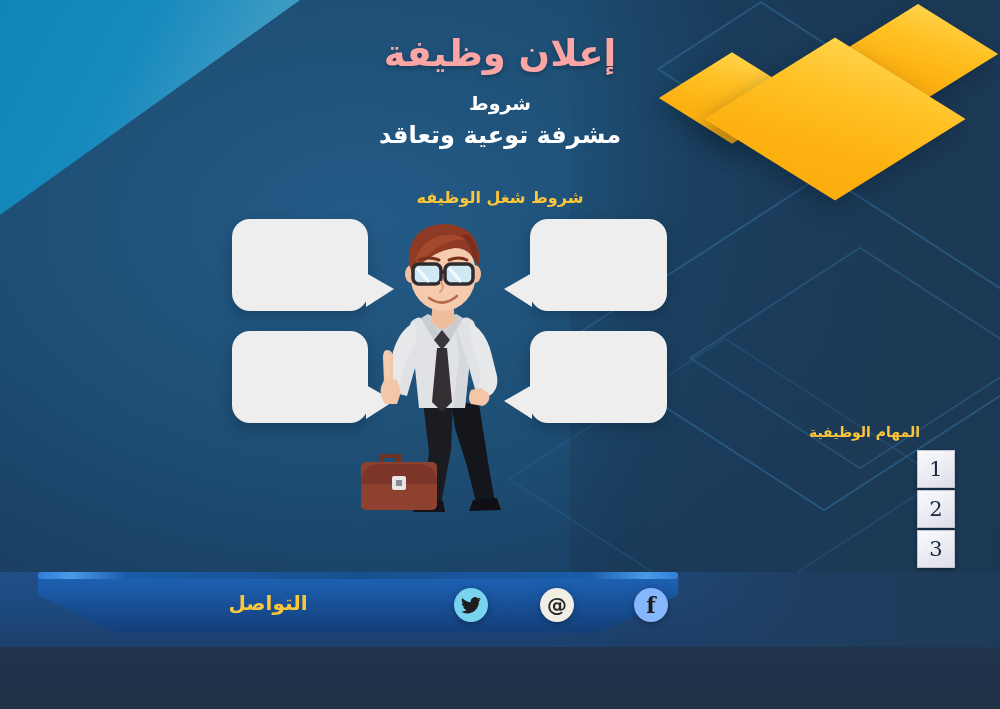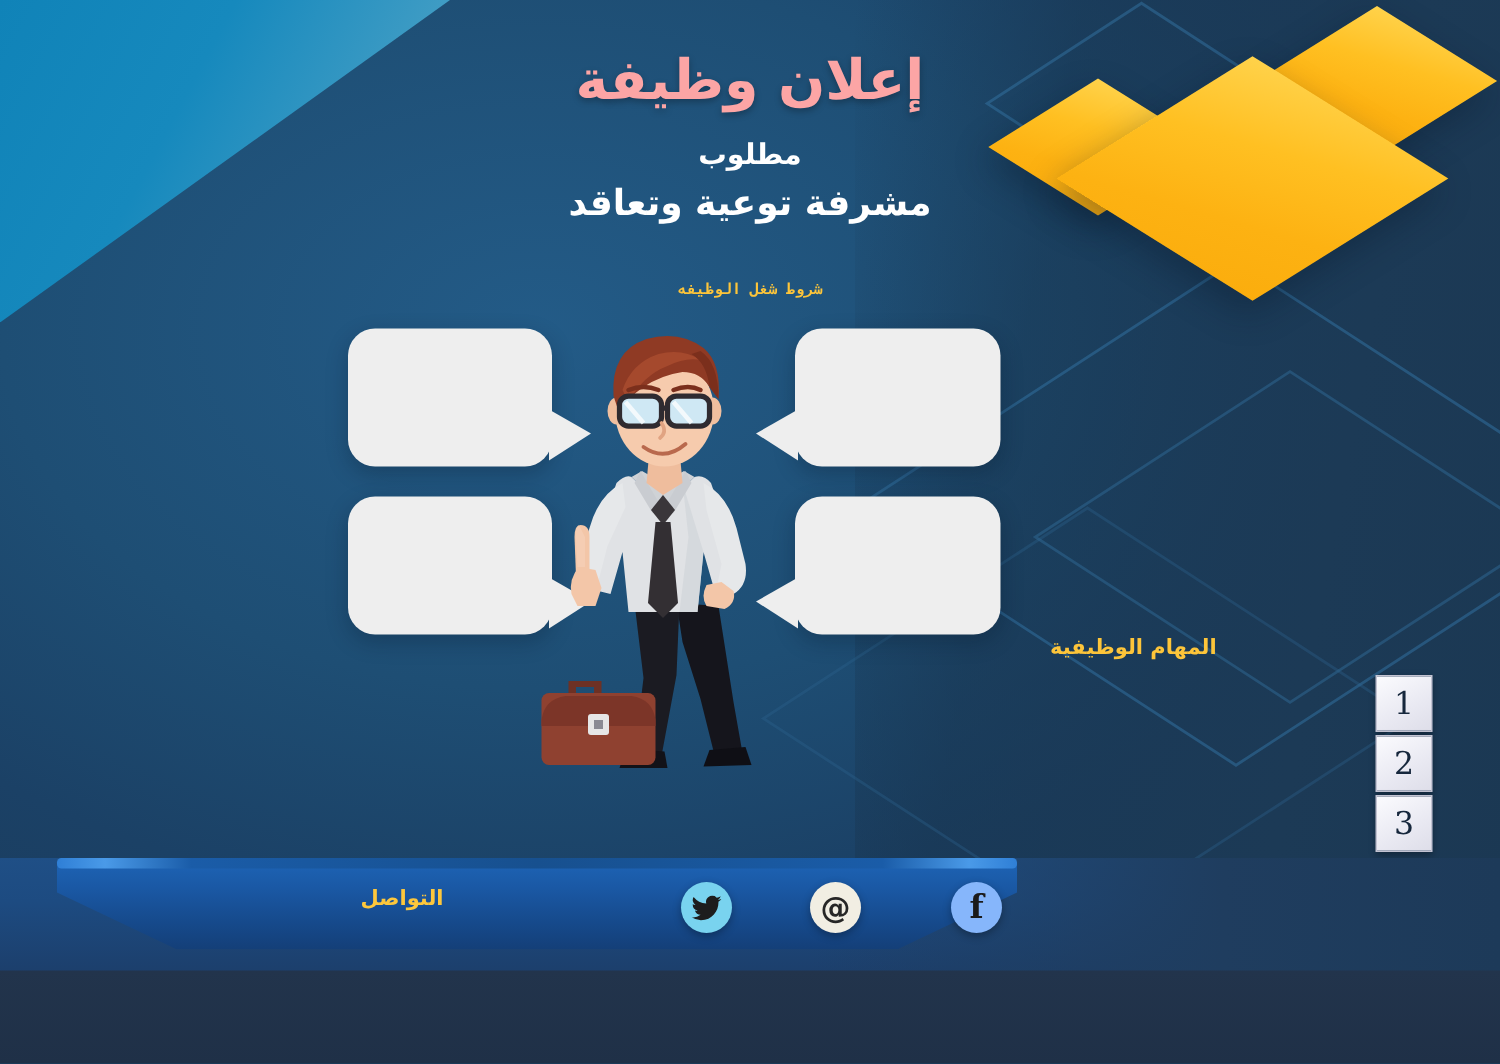--- a/index.html
+++ b/index.html
@@ -60,24 +60,24 @@
   .sub1{
     position:absolute; left:0; top:92px; width:1000px; text-align:center;
     color:#ffffff; font-size:19px; font-weight:bold; direction:rtl;
   }
   .sub2{
     position:absolute; left:0; top:121px; width:1000px; text-align:center;
     color:#ffffff; font-size:24px; font-weight:bold; direction:rtl;
   }
   .sec-conditions{
     position:absolute; left:0; top:188px; width:1000px; text-align:center;
-    color:#fdc53a; font-size:10px; font-weight:bold; direction:rtl;font-family:Liberation Mono, monospace;
+    color:#fdc53a; font-size:16px; font-weight:bold; direction:rtl;
   }
   .sec-tasks{
-    position:absolute; left:700px; top:424px; width:220px; text-align:left;
+    position:absolute; left:700px; top:424px; width:220px; text-align:right;
     color:#fdc53a; font-size:14px; font-weight:bold; direction:rtl;
   }
 
   
   .bubble{
     position:absolute; background:#eeeeee; border-radius:18px;
     box-shadow:0 5px 14px rgba(6,22,38,.28);
   }
   .bubble::after{
     content:""; position:absolute; width:0; height:0;
@@ -125,21 +125,21 @@
     clip-path:polygon(0 0, 640px 0, 640px 20px, 560px 58px, 80px 58px, 0 20px);
     box-shadow:0 4px 12px rgba(4,16,30,.4);
   }
   .ribbon-top{
     position:absolute; left:38px; top:572px; width:640px; height:7px;
     background:linear-gradient(90deg,#2f7fd6 0%,#4a9ae8 5%,#1a5ca8 14%,#17508f 50%,#1a5ca8 86%,#4a9ae8 95%,#2f7fd6 100%);
     border-radius:3px;
   }
   .contact-label{
     position:absolute; left:38px; top:591px; width:460px; text-align:center;
-    color:#fdc73c; font-size:14px; font-weight:bold; direction:rtl;
+    color:#fdc73c; font-size:20px; font-weight:bold; direction:rtl;
   }
   .social{
     position:absolute; width:34px; height:34px; border-radius:50%;
     display:flex; align-items:center; justify-content:center;
     box-shadow:0 2px 6px rgba(0,0,0,.3);
   }
   .s-tw {left:454px; top:588px; background:#79d3ef;}
   .s-em {left:540px; top:588px; background:#f1eee3;}
   .s-fb {left:634px; top:588px; background:#86b6fb;}
   .social svg{display:block;}
@@ -161,21 +161,21 @@
   <div class="odiam a"></div>
   <div class="odiam b"></div>
   <div class="odiam c"></div>
   <div class="odiam d"></div>
 
   <div class="ydiam small"></div>
   <div class="ydiam top"></div>
   <div class="ydiam big"></div>
 
   <div class="title">إعلان وظيفة</div>
-  <div class="sub1">مطلوب</div>
+  <div class="sub1">شروط</div>
   <div class="sub2">مشرفة توعية وتعاقد</div>
   <div class="sec-conditions">شروط شغل الوظيفه</div>
   <div class="sec-tasks">المهام الوظيفية</div>
 
   <div class="bubble left  b-tl">
     <span></span>
   </div>
   <div class="bubble right b-tr">
     <span></span>
   </div>

